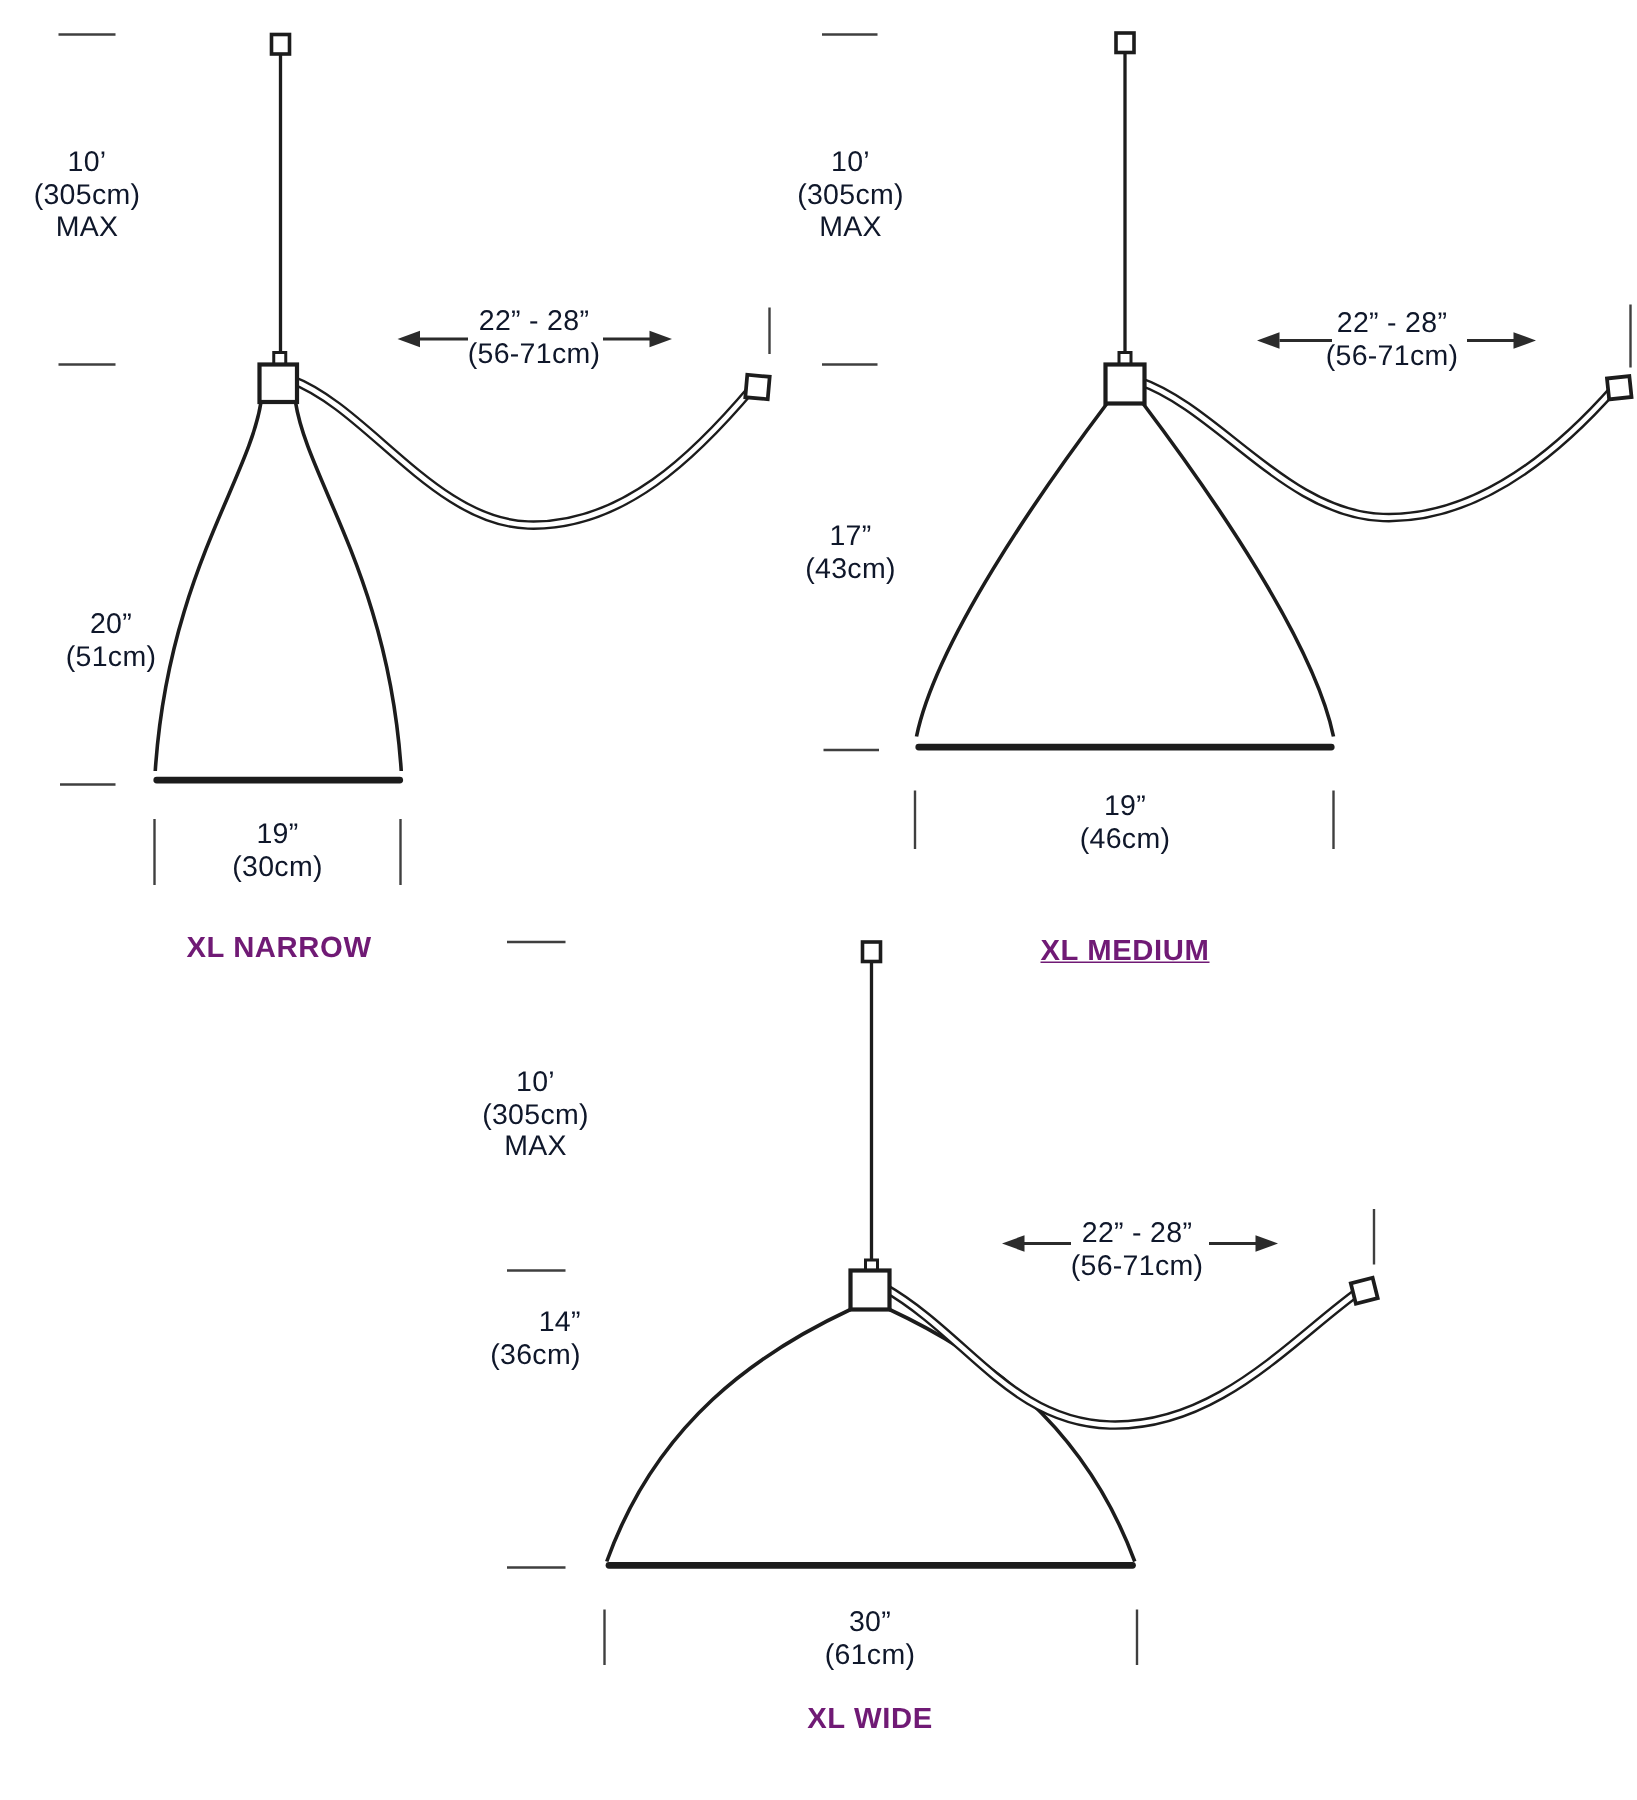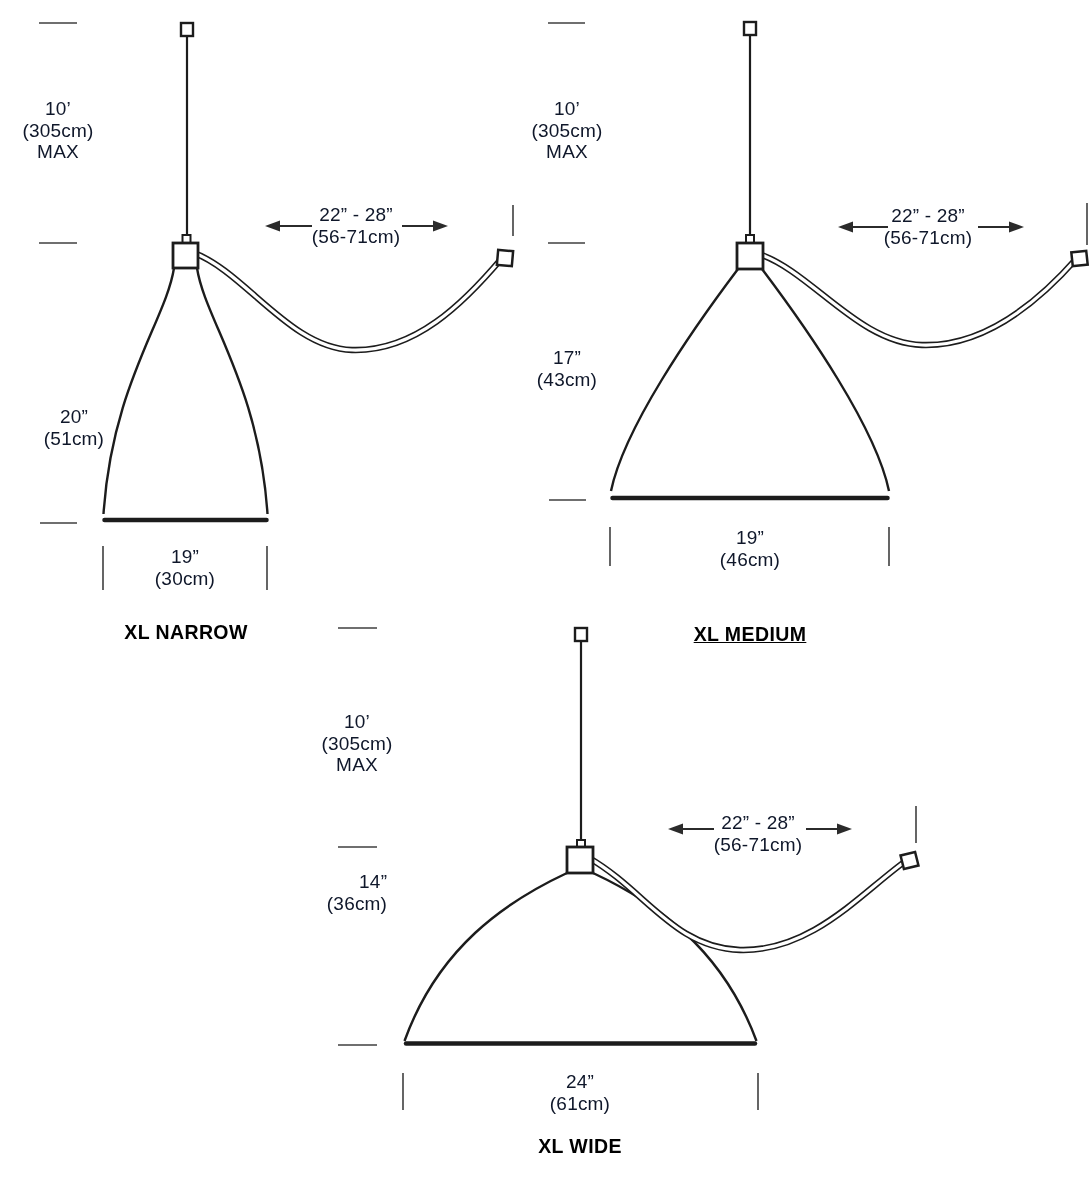--- a/index.html
+++ b/index.html
@@ -8,21 +8,21 @@
     font-family:"Liberation Sans", sans-serif; overflow:hidden;
   }
   .canvas svg { position:absolute; top:0; left:0; }
   .dim {
     position:absolute; transform:translateX(-50%);
     text-align:center; color:#0f172a; font-size:19px; line-height:21.5px;
     letter-spacing:0.2px; white-space:nowrap;
   }
   .lamp-label {
     position:absolute; transform:translateX(-50%);
-    color:#000000; font-size:19.5px; font-weight:700;
+    color:#701a75; font-size:19.5px; font-weight:700;
     letter-spacing:0.4px; white-space:nowrap; line-height:21px;
   }
 </style>
 </head>
 <body>
 
 <div class="canvas">
 
   <svg width="1091" height="1200" viewBox="0 0 1091 1200">
 
@@ -149,21 +149,21 @@
   <div class="dim" style="left:357px; top:711px;">
     <div>10’</div>
     <div>(305cm)</div>
     <div>MAX</div>
   </div>
   <div class="dim" style="left:357px; top:871px;text-align:right;">
     <div>14”</div>
     <div>(36cm)</div>
   </div>
   <div class="dim" style="left:580px; top:1071px;">
-    <div>24”</div>
+    <div>30”</div>
     <div>(61cm)</div>
   </div>
   <div class="dim" style="left:758px; top:812px;">
     <div>22” - 28”</div>
     <div>(56-71cm)</div>
   </div>
   <div class="lamp-label" style="left:580px; top:1136px;">XL WIDE</div>
 
 </div>
 

